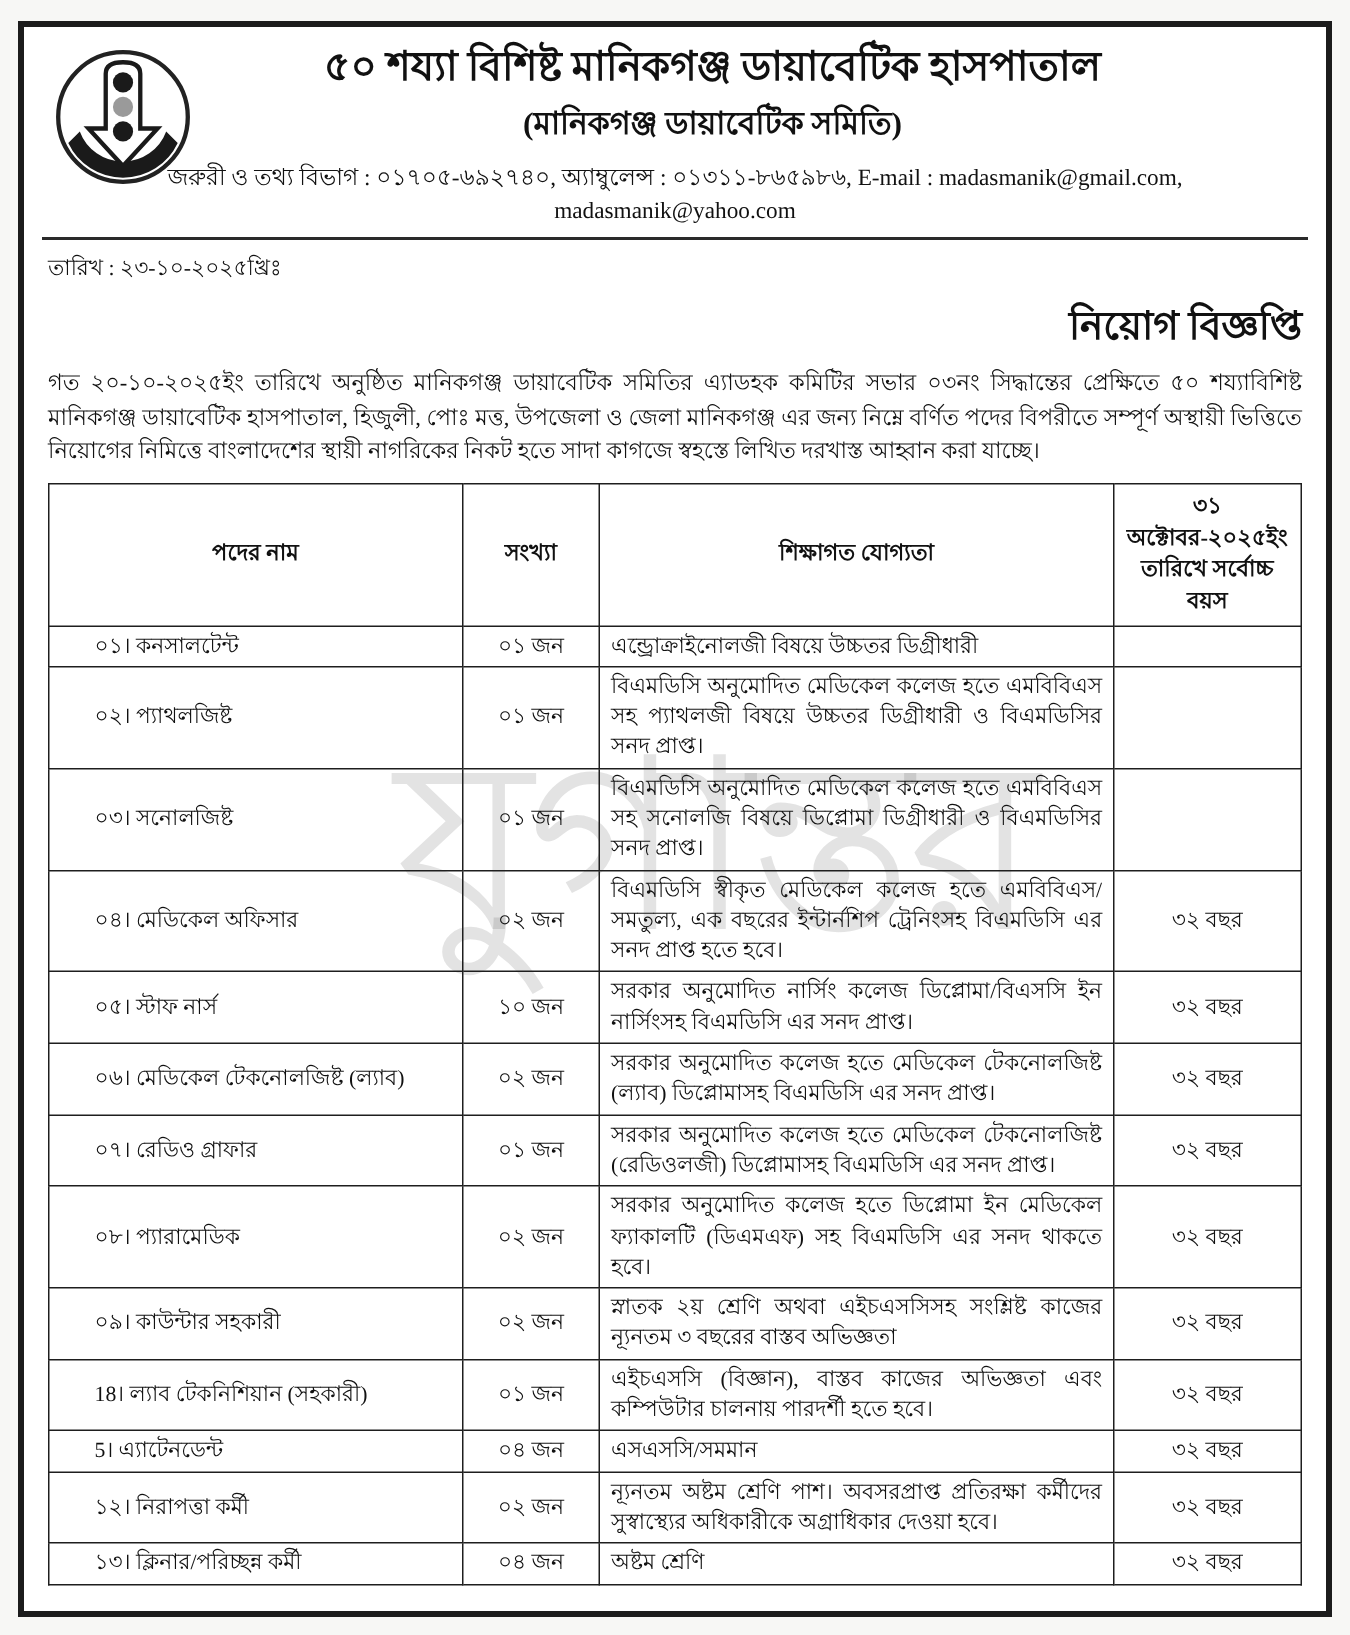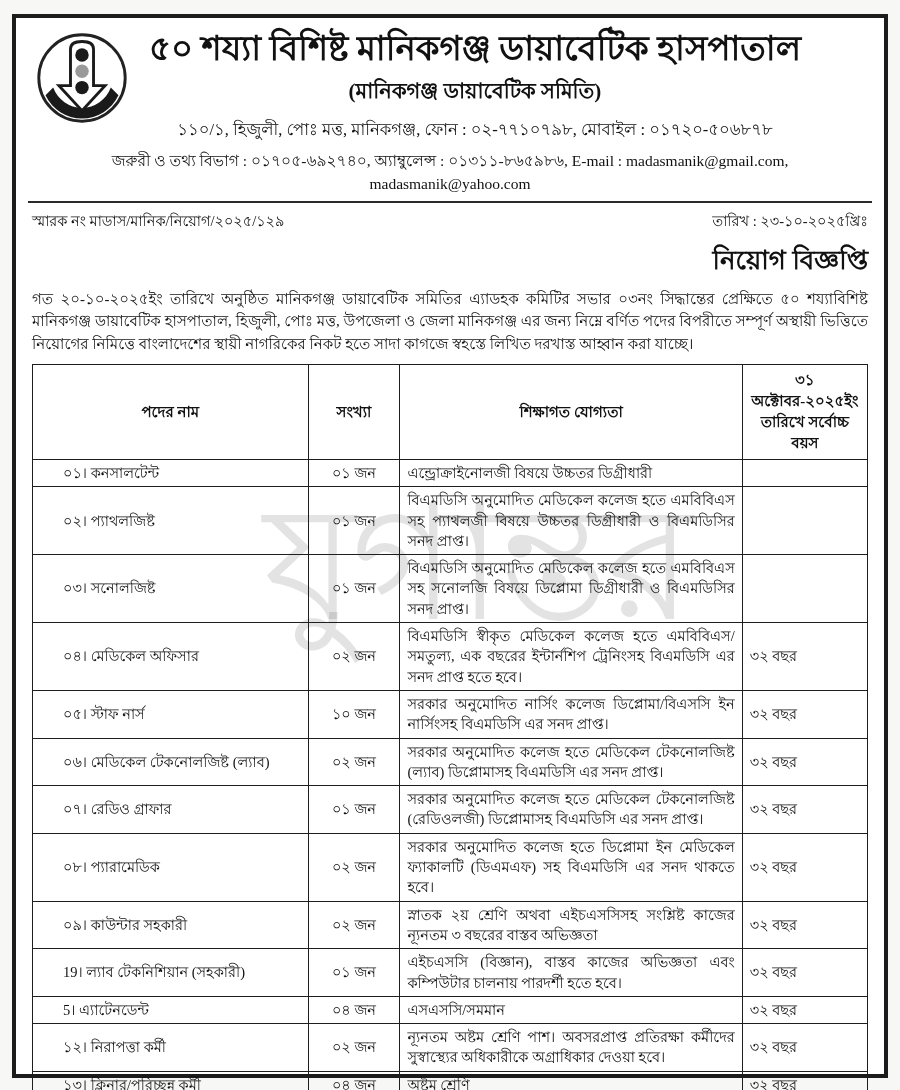--- a/index.html
+++ b/index.html
@@ -10,42 +10,42 @@
   }
   .page-border{
     position:absolute;left:12px;top:14px;right:12px;bottom:12px;
     border:4px solid #1c1c1c;background:#fff;
     padding:8px 16px 6px 16px;box-sizing:border-box;
   }
   
   .header{position:relative;min-height:122px;}
   .logo{position:absolute;left:2px;top:2px;width:96px;height:96px;}
   .head-center{margin:0 60px 0 110px;text-align:center;}
-  .h-title{font-size:34px;font-weight:bold;line-height:1.25;margin-top:2px;}
+  .h-title{font-size:27px;font-weight:bold;line-height:1.25;margin-top:2px;}
   .h-sub{font-size:21px;font-weight:bold;margin-top:4px;}
   .h-addr{font-size:16.5px;margin-top:7px;}
   .h-contact{font-size:15.5px;margin-top:5px;margin-left:-100px;margin-right:-50px;}
   .head-rule{border:none;border-top:2.5px solid #2a2a2a;margin:8px -4px 0 -4px;}
   
   .memo-row{display:flex;justify-content:space-between;font-size:14.5px;margin-top:7px;}
   
   .notice-title{text-align:right;font-size:26px;font-weight:bold;margin:6px 0 4px 0;}
   .intro{font-size:15px;line-height:1.5;text-align:justify;margin-top:2px;}
   
   table{width:100%;border-collapse:collapse;margin-top:9px;font-size:14.5px;}
   th,td{border:1.6px solid #1e1e1e;padding:3px 7px;line-height:1.4;vertical-align:middle;}
   th{font-size:15px;font-weight:bold;padding:5px 6px;}
   .col-post{width:33%;}
   .col-count{width:11%;}
   .col-qual{width:41%;}
   .col-age{width:15%;}
   td.post{text-align:left;padding-left:30px;}
   td.count{text-align:center;}
   td.qual{text-align:justify;}
-  td.age{}
+  td.age{text-align:center;}
   
   .watermark{
     position:absolute;left:136px;top:440px;width:680px;
     font-size:160px;font-weight:normal;color:rgba(40,40,40,0.13);
     letter-spacing:-4px;z-index:6;pointer-events:none;text-align:center;
     font-family:"Liberation Serif",serif;white-space:nowrap;
   }
 </style>
 </head>
 <body>
@@ -59,28 +59,26 @@
         <path d="M12 68 A42 42 0 0 0 88 68 L80 60 A32 32 0 0 1 20 60 Z" fill="#1a1a1a"></path>
         <path d="M38 20 Q38 12 50 12 Q62 12 62 20 L62 58 L74 58 L50 84 L26 58 L38 58 Z" fill="#fff" stroke="#1a1a1a" stroke-width="3"></path>
         <circle cx="50" cy="26" r="7" fill="#1a1a1a"></circle>
         <circle cx="50" cy="43" r="7" fill="#9a9a9a"></circle>
         <circle cx="50" cy="60" r="7" fill="#1a1a1a"></circle>
       </svg>
     </div>
     <div class="head-center">
       <div class="h-title">৫০ শয্যা বিশিষ্ট মানিকগঞ্জ ডায়াবেটিক হাসপাতাল</div>
       <div class="h-sub">(মানিকগঞ্জ ডায়াবেটিক সমিতি)</div>
-      <div class="h-addr">১১০/১, হিজুলী, পোঃ মত্ত, মানিকগঞ্জ, ফোন : ০২-৭৭১০৭৯৮, মোবাইল : ০১৭২০-৫০৬৮৭৮</div>
       <div class="h-contact">জরুরী ও তথ্য বিভাগ : ০১৭০৫-৬৯২৭৪০, অ্যাম্বুলেন্স : ০১৩১১-৮৬৫৯৮৬, E-mail : madasmanik@gmail.com, madasmanik@yahoo.com</div>
     </div>
   </div>
   <hr class="head-rule">
 
   <div class="memo-row">
-    <span>স্মারক নং মাডাস/মানিক/নিয়োগ/২০২৫/১২৯</span>
     <span>তারিখ : ২৩-১০-২০২৫খ্রিঃ</span>
   </div>
 
   <div class="notice-title">নিয়োগ বিজ্ঞপ্তি</div>
   <div class="intro">গত ২০-১০-২০২৫ইং তারিখে অনুষ্ঠিত মানিকগঞ্জ ডায়াবেটিক সমিতির এ্যাডহক কমিটির সভার ০৩নং সিদ্ধান্তের প্রেক্ষিতে ৫০ শয্যাবিশিষ্ট মানিকগঞ্জ ডায়াবেটিক হাসপাতাল, হিজুলী, পোঃ মত্ত, উপজেলা ও জেলা মানিকগঞ্জ এর জন্য নিম্নে বর্ণিত পদের বিপরীতে সম্পূর্ণ অস্থায়ী ভিত্তিতে নিয়োগের নিমিত্তে বাংলাদেশের স্থায়ী নাগরিকের নিকট হতে সাদা কাগজে স্বহস্তে লিখিত দরখাস্ত আহ্বান করা যাচ্ছে।</div>
 
   <table>
     <colgroup>
       <col class="col-post">
         <col class="col-count">
@@ -144,21 +142,21 @@
         <td class="qual">সরকার অনুমোদিত কলেজ হতে ডিপ্লোমা ইন মেডিকেল ফ্যাকালটি (ডিএমএফ) সহ বিএমডিসি এর সনদ থাকতে হবে।</td>
         <td class="age">৩২ বছর</td>
       </tr>
       <tr>
         <td class="post">০৯। কাউন্টার সহকারী</td>
         <td class="count">০২ জন</td>
         <td class="qual">স্নাতক ২য় শ্রেণি অথবা এইচএসসিসহ সংশ্লিষ্ট কাজের ন্যূনতম ৩ বছরের বাস্তব অভিজ্ঞতা</td>
         <td class="age">৩২ বছর</td>
       </tr>
       <tr>
-        <td class="post">19। ল্যাব টেকনিশিয়ান (সহকারী)</td>
+        <td class="post">18। ল্যাব টেকনিশিয়ান (সহকারী)</td>
         <td class="count">০১ জন</td>
         <td class="qual">এইচএসসি (বিজ্ঞান), বাস্তব কাজের অভিজ্ঞতা এবং কম্পিউটার চালনায় পারদর্শী হতে হবে।</td>
         <td class="age">৩২ বছর</td>
       </tr>
       <tr>
         <td class="post">5। এ্যাটেনডেন্ট</td>
         <td class="count">০৪ জন</td>
         <td class="qual">এসএসসি/সমমান</td>
         <td class="age">৩২ বছর</td>
       </tr>

